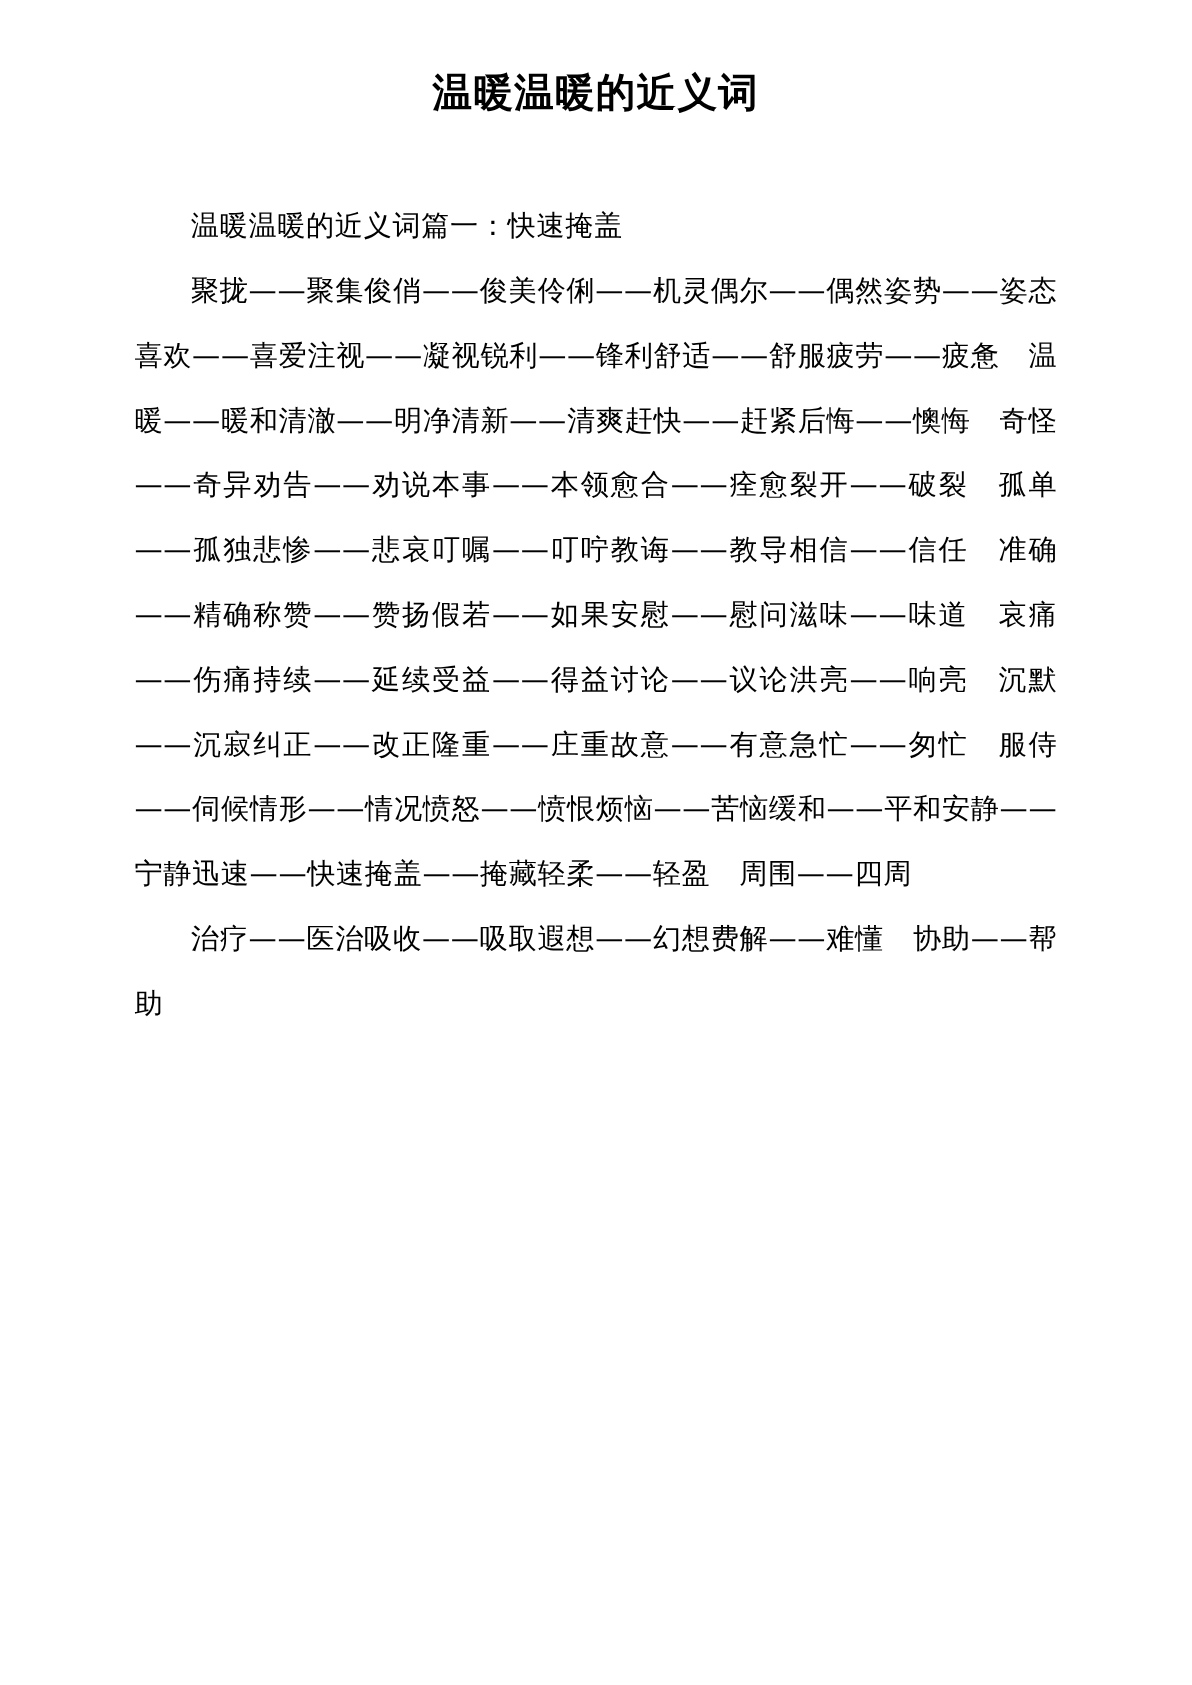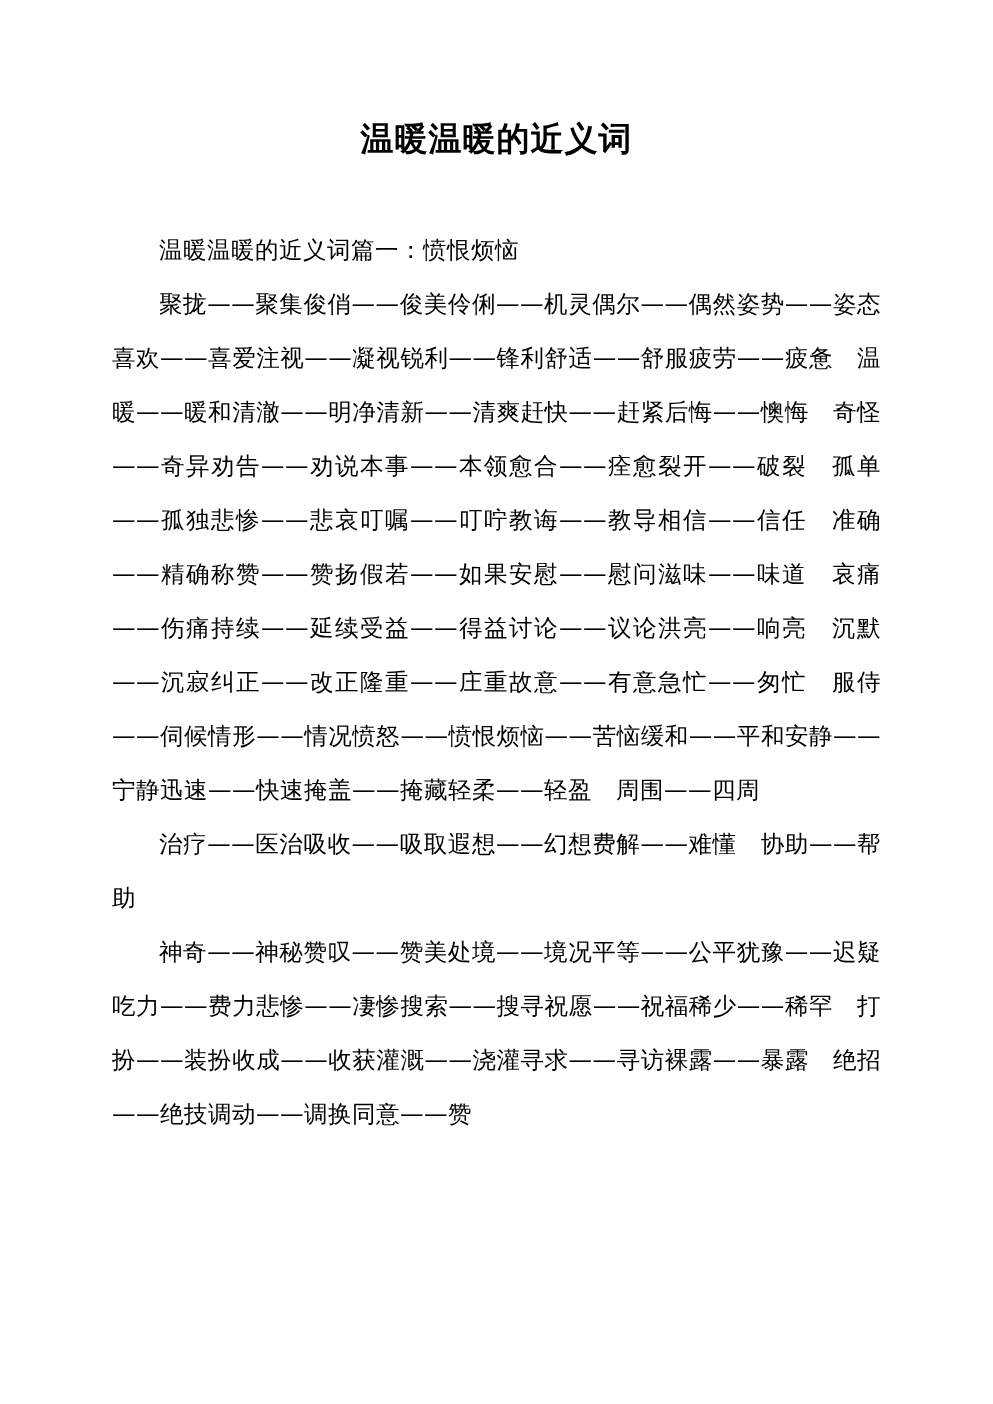--- a/index.html
+++ b/index.html
@@ -16,21 +16,21 @@
   }
   .page {
     position: relative;
     width: 993px;
     height: 1404px;
     box-sizing: border-box;
     padding: 0 112px;
   }
   .doc-title {
     margin: 0;
-    padding-top: 118px;
+    padding-top: 56px;
     text-align: center;
     font-size: 33px;
     font-weight: bold;
     letter-spacing: 1px;
     line-height: 1.3;
   }
   .body-block {
     margin-top: 62px;
   }
   p.para {
@@ -46,19 +46,18 @@
   }
 </style>
 </head>
 <body>
 
 <div class="page">
 
   <h1 class="doc-title">温暖温暖的近义词</h1>
 
   <div class="body-block">
-    <p class="para indent">温暖温暖的近义词篇一：愤恨烦恼</p>
+    <p class="para indent">温暖温暖的近义词篇一：快速掩盖</p>
     <p class="para indent">聚拢——聚集俊俏——俊美伶俐——机灵偶尔——偶然姿势——姿态　喜欢——喜爱注视——凝视锐利——锋利舒适——舒服疲劳——疲惫　温暖——暖和清澈——明净清新——清爽赶快——赶紧后悔——懊悔　奇怪——奇异劝告——劝说本事——本领愈合——痊愈裂开——破裂　孤单——孤独悲惨——悲哀叮嘱——叮咛教诲——教导相信——信任　准确——精确称赞——赞扬假若——如果安慰——慰问滋味——味道　哀痛——伤痛持续——延续受益——得益讨论——议论洪亮——响亮　沉默——沉寂纠正——改正隆重——庄重故意——有意急忙——匆忙　服侍——伺候情形——情况愤怒——愤恨烦恼——苦恼缓和——平和安静——宁静迅速——快速掩盖——掩藏轻柔——轻盈　周围——四周</p>
     <p class="para indent">治疗——医治吸收——吸取遐想——幻想费解——难懂　协助——帮助</p>
-    <p class="para indent">神奇——神秘赞叹——赞美处境——境况平等——公平犹豫——迟疑　吃力——费力悲惨——凄惨搜索——搜寻祝愿——祝福稀少——稀罕　打扮——装扮收成——收获灌溉——浇灌寻求——寻访裸露——暴露　绝招——绝技调动——调换同意——赞</p>
   </div>
 
 </div>
 
 </body></html>

